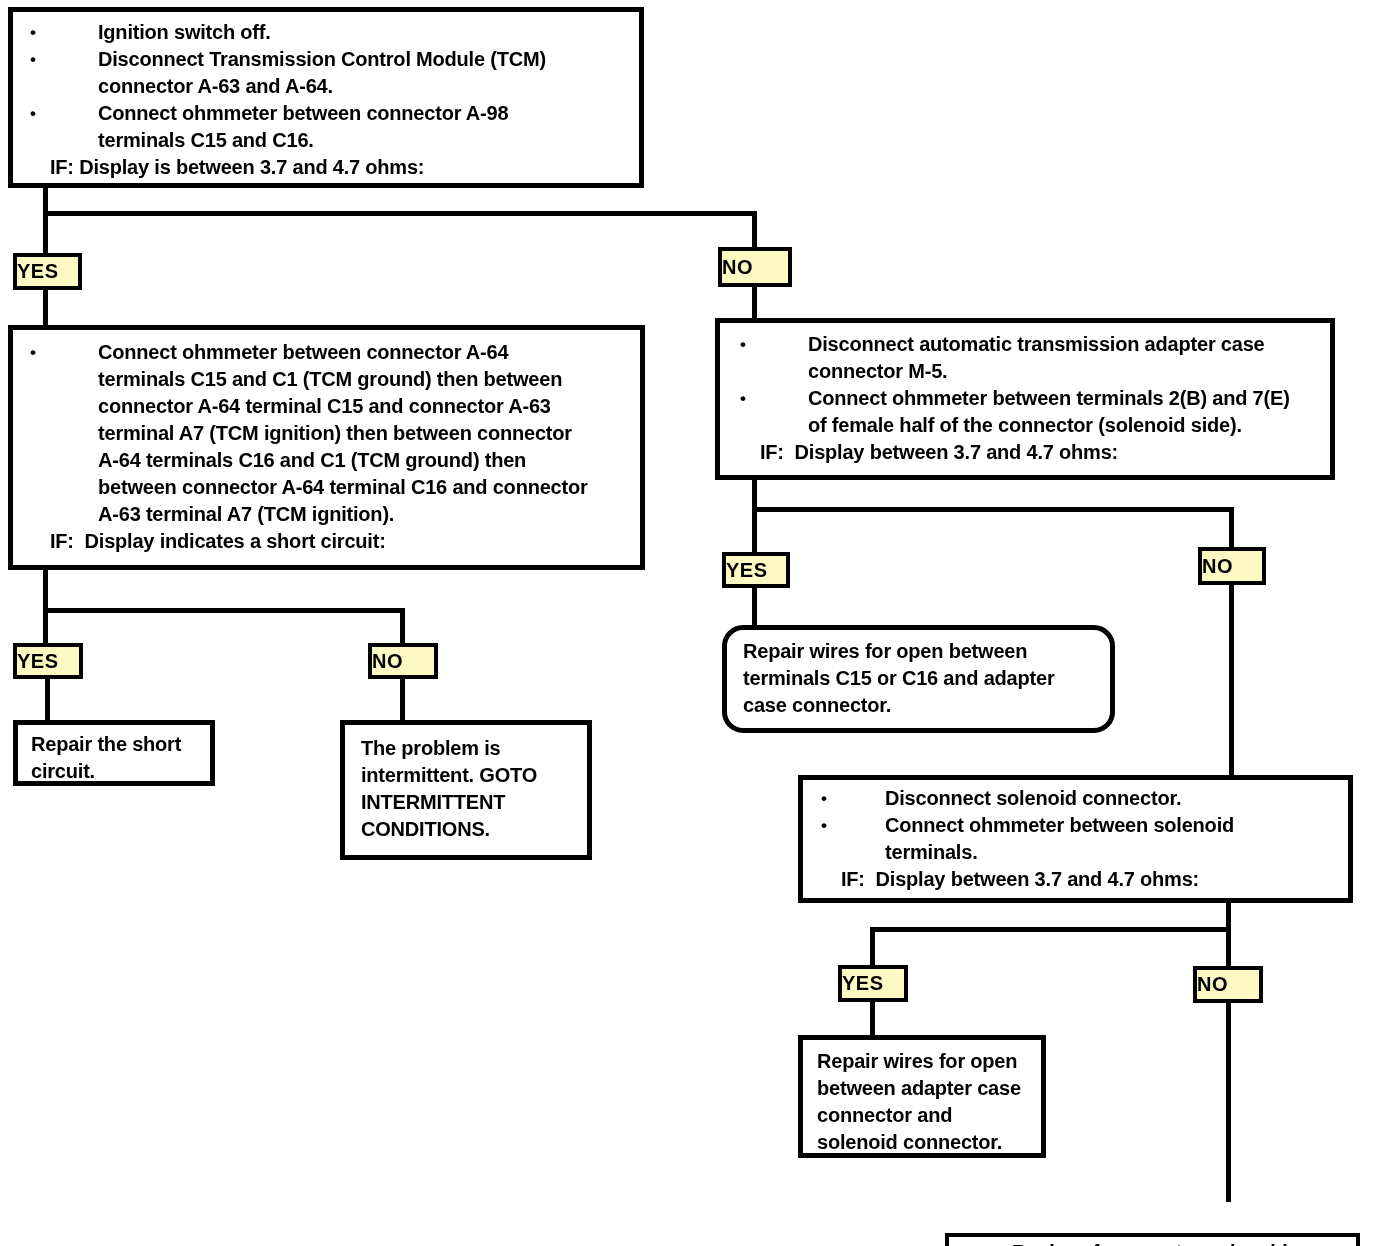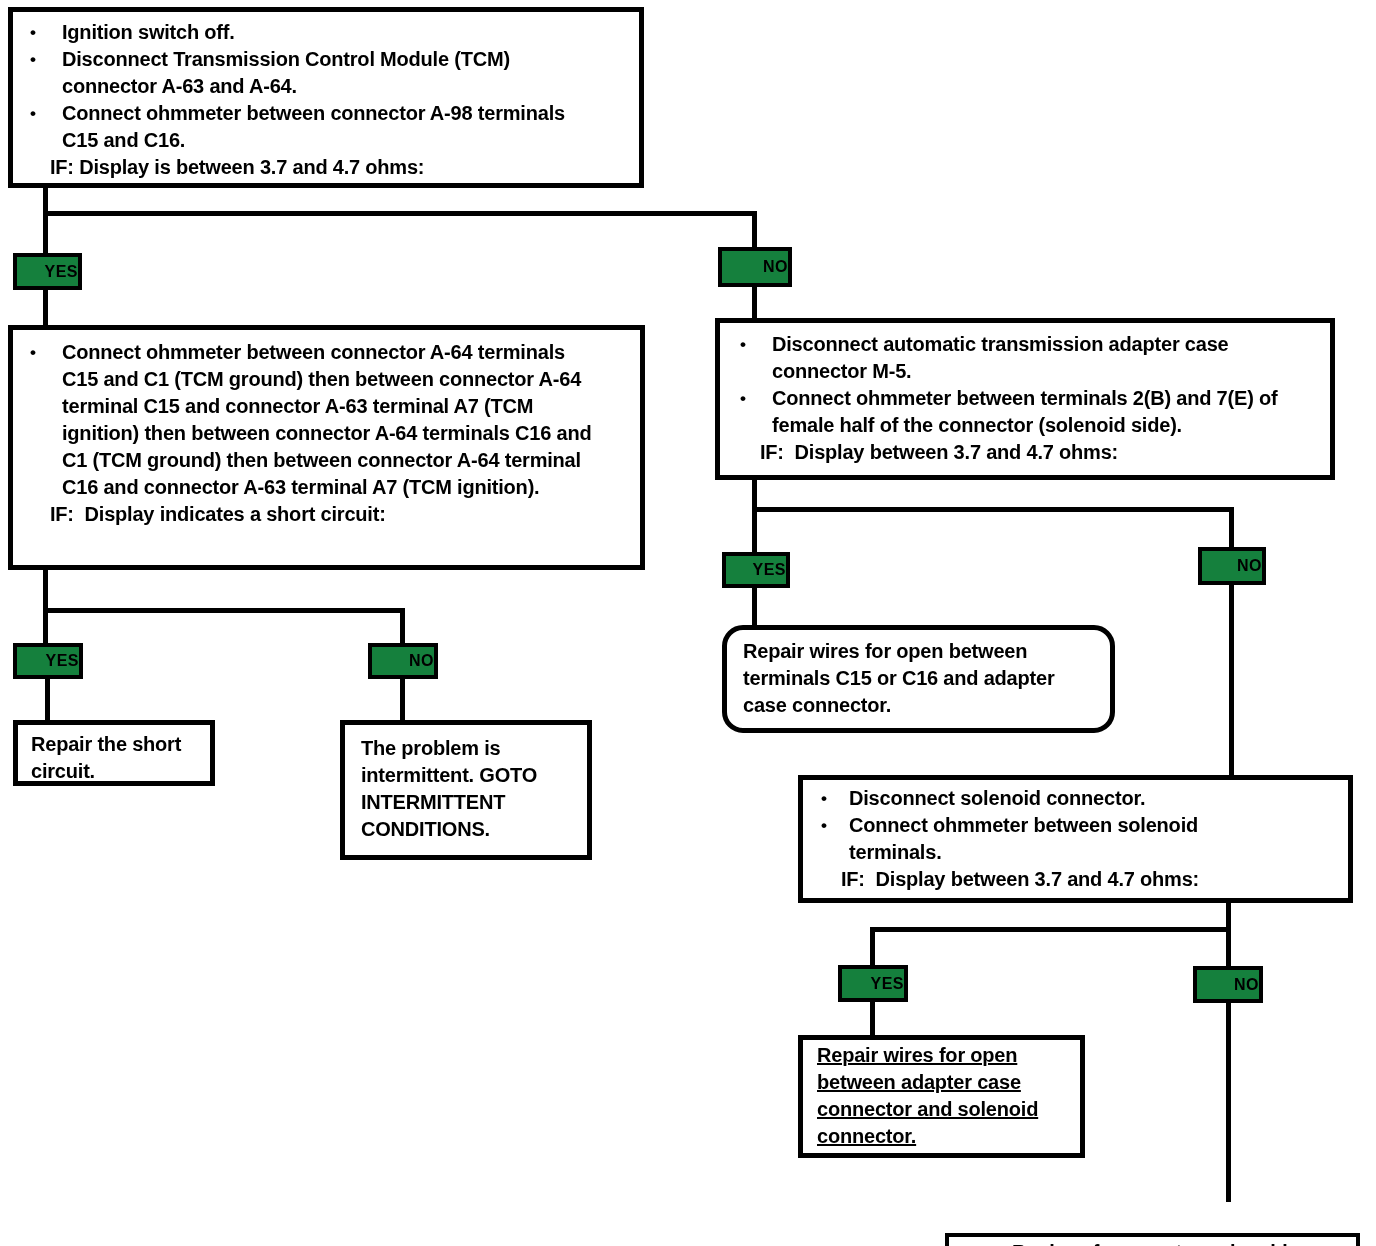--- a/index.html
+++ b/index.html
@@ -15,33 +15,33 @@
     background:#fff;
     border:5px solid #000;
     box-sizing:border-box;
     font-weight:700;
     font-size:20px;
     line-height:27px;
     letter-spacing:-0.2px;
   }
   .label-box{
     position:absolute;
-    background:#15803d;
+    background:#fef9c3;
     border:4px solid #000;
     box-sizing:border-box;
-    display:flex;align-items:center;justify-content:flex-end;
-    font-weight:700;font-size:16px;letter-spacing:0.5px;
+    display:flex;align-items:center;justify-content:flex-start;
+    font-weight:700;font-size:20px;letter-spacing:0.5px;
   }
   .line{position:absolute;background:#000;}
   .vline{width:5px;}
   .hline{height:5px;}
   .bullet-row{display:flex;}
   .bullet{flex:0 0 32px;font-size:17px;}
   .bullet.narrow{flex-basis:28px;}
-  .bullet-text{flex:1 1 auto;}
+  .bullet-text{flex:1 1 auto;margin-left:36px;}
   .if-line{white-space:pre-wrap;margin-left:20px;}
   .center-text{display:flex;align-items:center;justify-content:center;text-align:right;margin-top:31px;}
   b{font-weight:700;}
 </style>
 </head>
 <body>
 
 <div id="canvas">
 
   <div class="line vline" style="left:43px;top:187px;height:27px;"></div>
@@ -151,21 +151,21 @@
     <div class="if-line">IF:  Display between 3.7 and 4.7 ohms:</div>
   </div>
 
   <div class="label-box" style="left:838px;top:965px;width:70px;height:37px;">
     <span>YES</span>
   </div>
   <div class="label-box" style="left:1193px;top:966px;width:70px;height:37px;">
     <span>NO</span>
   </div>
 
-  <div class="node" style="left:798px;top:1035px;width:287px;height:123px;padding:2px 10px 0 14px;text-decoration:underline;">
+  <div class="node" style="left:798px;top:1035px;width:248px;height:123px;padding:8px 10px 0 14px;">
     <span>Repair wires for open between adapter case connector and solenoid connector.</span>
   </div>
 
   <div class="node center-text" style="left:945px;top:1202px;width:415px;height:38px;border-width:4px;">
     <span>Replace force motor solenoid.</span>
   </div>
 
 </div>
 
 </body></html>

